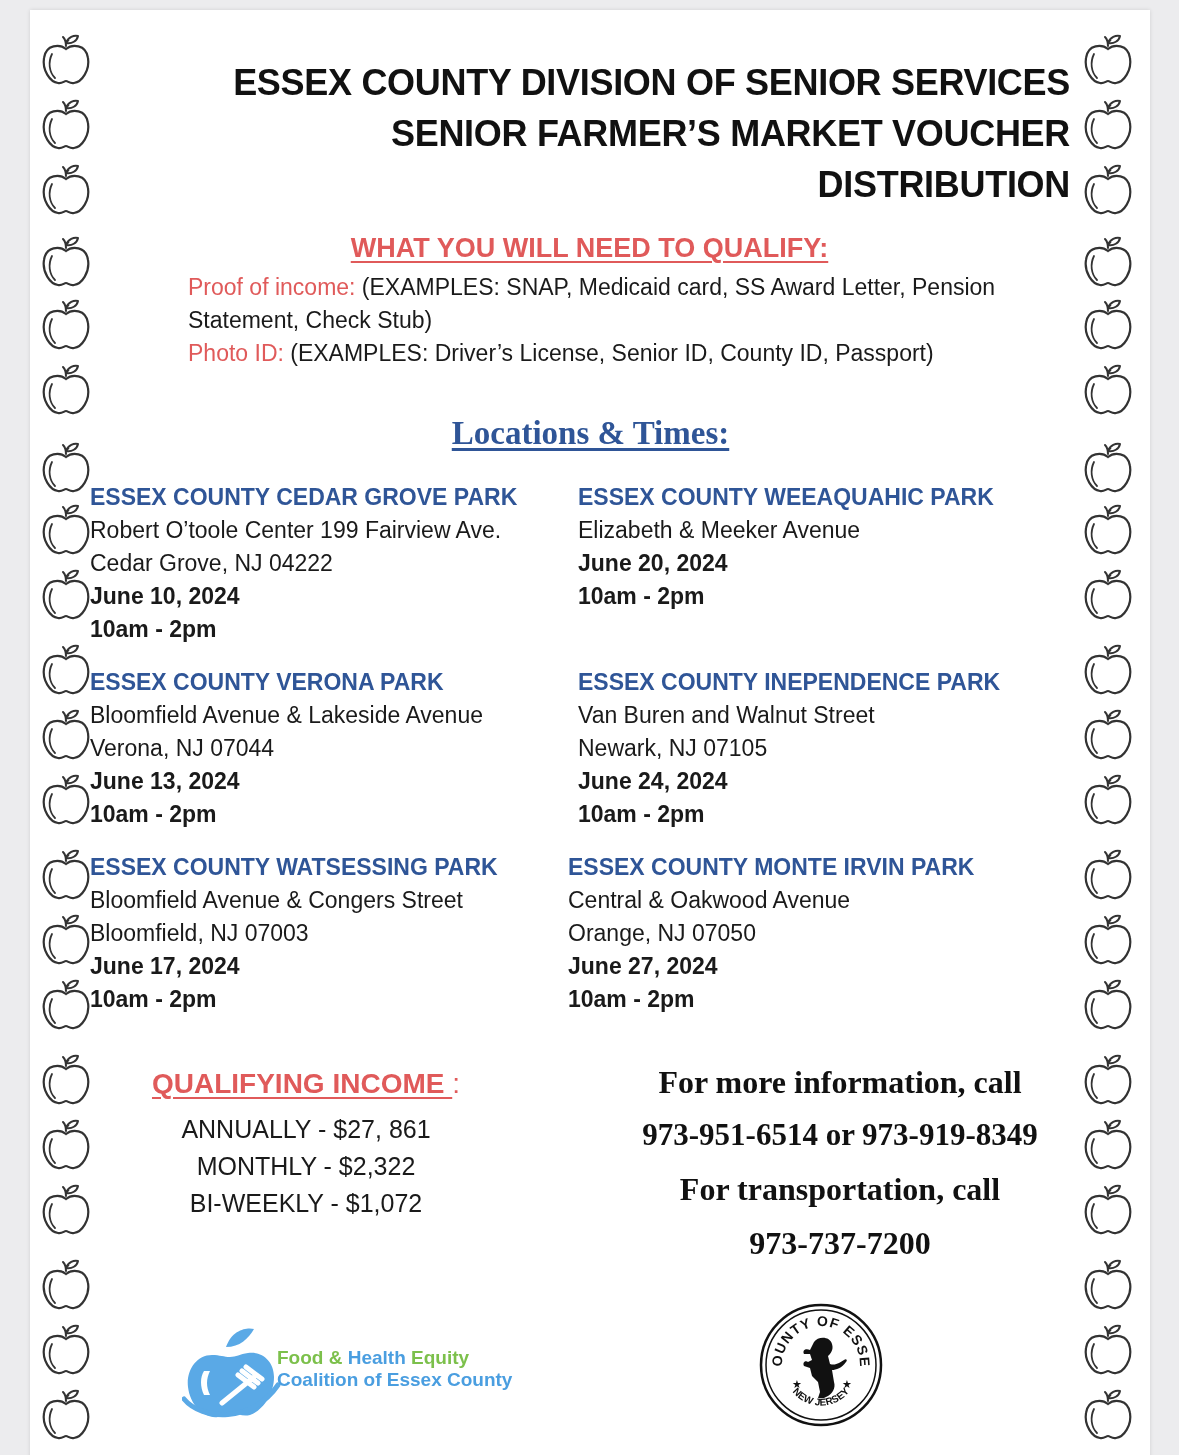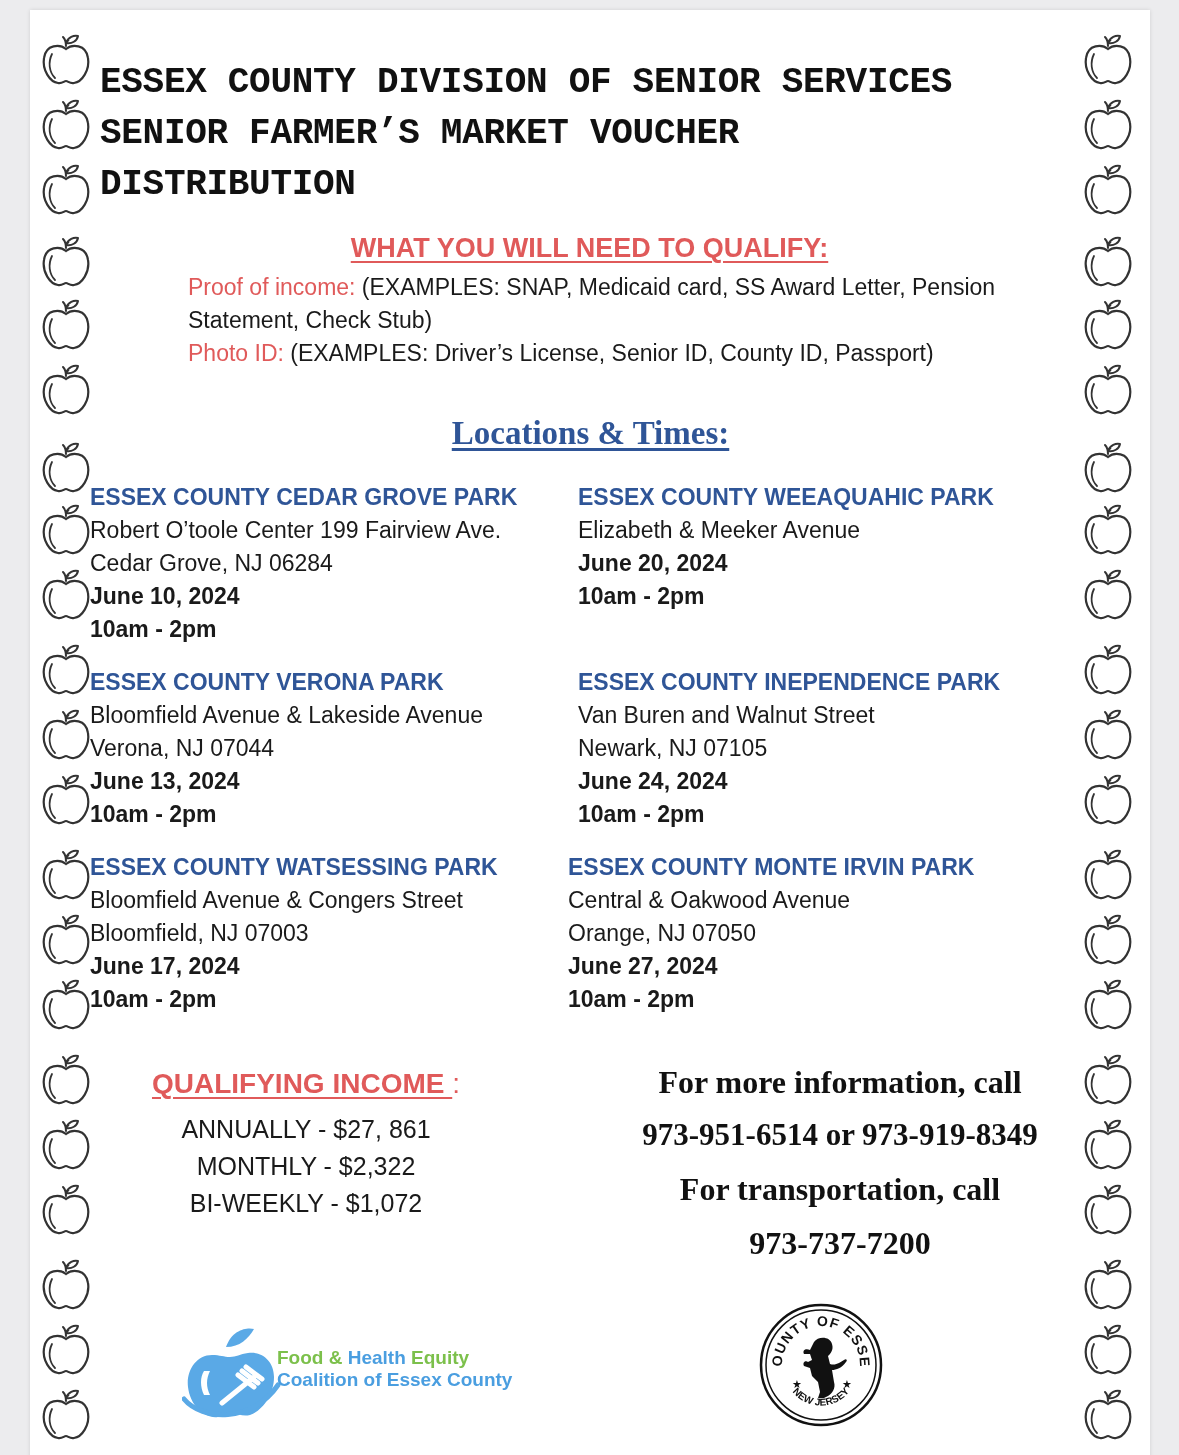--- a/index.html
+++ b/index.html
@@ -12,22 +12,22 @@
     position:absolute; left:30px; top:10px; width:1120px; height:1460px;
     background:#ffffff;
     box-shadow:0 0 4px rgba(0,0,0,0.12);
   }
   .apple-col { position:absolute; top:0; width:60px; height:1455px; }
   .apple-col.left { left:38px; }
   .apple-col.right { left:1080px; }
   .apple { position:absolute; left:0; width:56px; height:56px; }
   .apple svg { width:56px; height:56px; }
   .title {
-    position:absolute; left:100px; width:970px; text-align:left;
-    font-family:Liberation Mono, monospace; font-weight:bold; color:#111;
+    position:absolute; left:100px; width:970px; text-align:right;
+    font-family:Liberation Sans, sans-serif; font-weight:bold; color:#111;
     font-size:36px; line-height:51px; top:57px;
     letter-spacing:-0.3px;
   }
   .qual-heading {
     position:absolute; left:0; width:1179px; text-align:center; top:233px;
     color:#e05a5a; font-weight:bold; font-size:27px; text-decoration:underline;
     text-underline-offset:4px;
   }
   .req {
     position:absolute; left:188px; width:880px; font-size:23px; color:#1a1a1a;
@@ -381,21 +381,21 @@
 </div>
 <div class="req" style="top:337px;">
   <span class="lbl">Photo ID:</span><span> (EXAMPLES: Driver’s License, Senior ID, County ID, Passport)</span>
 </div>
 
 <div class="loc-heading">Locations &amp; Times:</div>
 
 <div class="loc" style="left:90px; top:481px;">
   <div class="name">ESSEX COUNTY CEDAR GROVE PARK</div>
   <div>Robert O’toole Center 199 Fairview Ave.</div>
-  <div>Cedar Grove, NJ 06284</div>
+  <div>Cedar Grove, NJ 04222</div>
   <div class="date">June 10, 2024</div>
   <div class="time">10am - 2pm</div>
 </div>
 <div class="loc" style="left:578px; top:481px;">
   <div class="name">ESSEX COUNTY WEEAQUAHIC PARK</div>
   <div>Elizabeth &amp; Meeker Avenue</div>
   <div class="date">June 20, 2024</div>
   <div class="time">10am - 2pm</div>
 </div>
 <div class="loc" style="left:90px; top:666px;">

